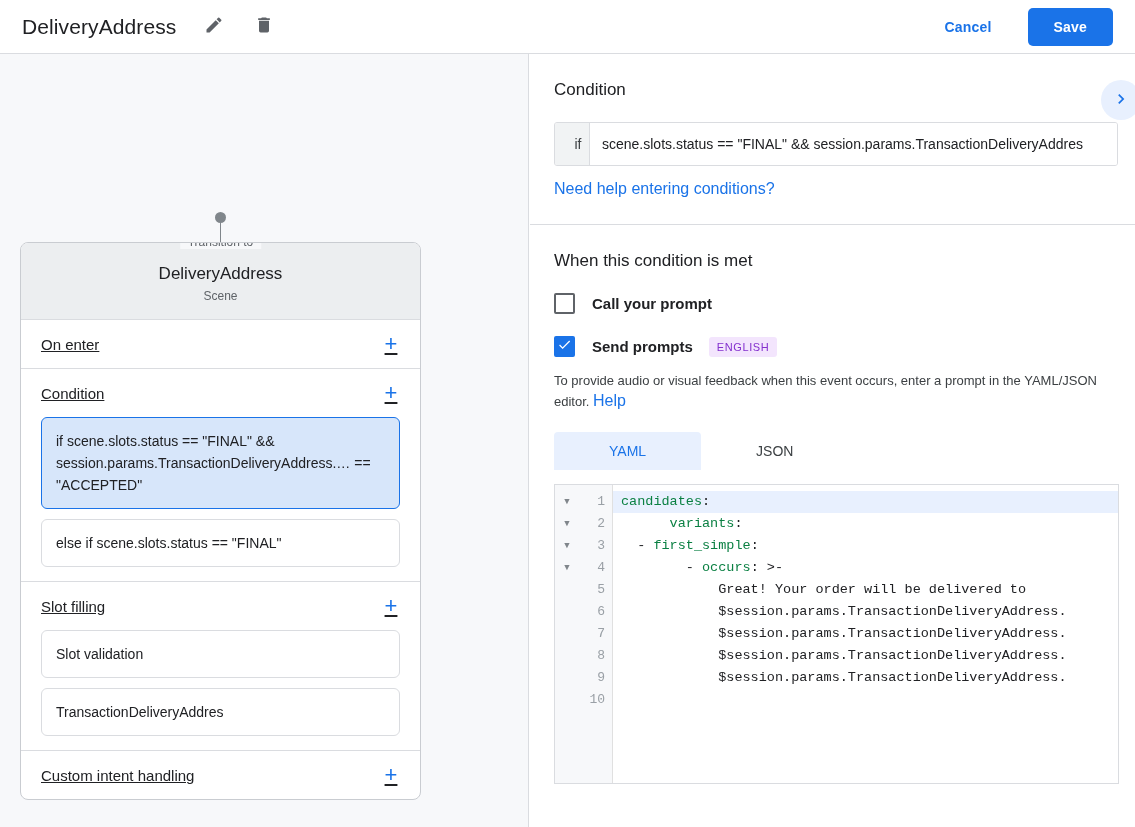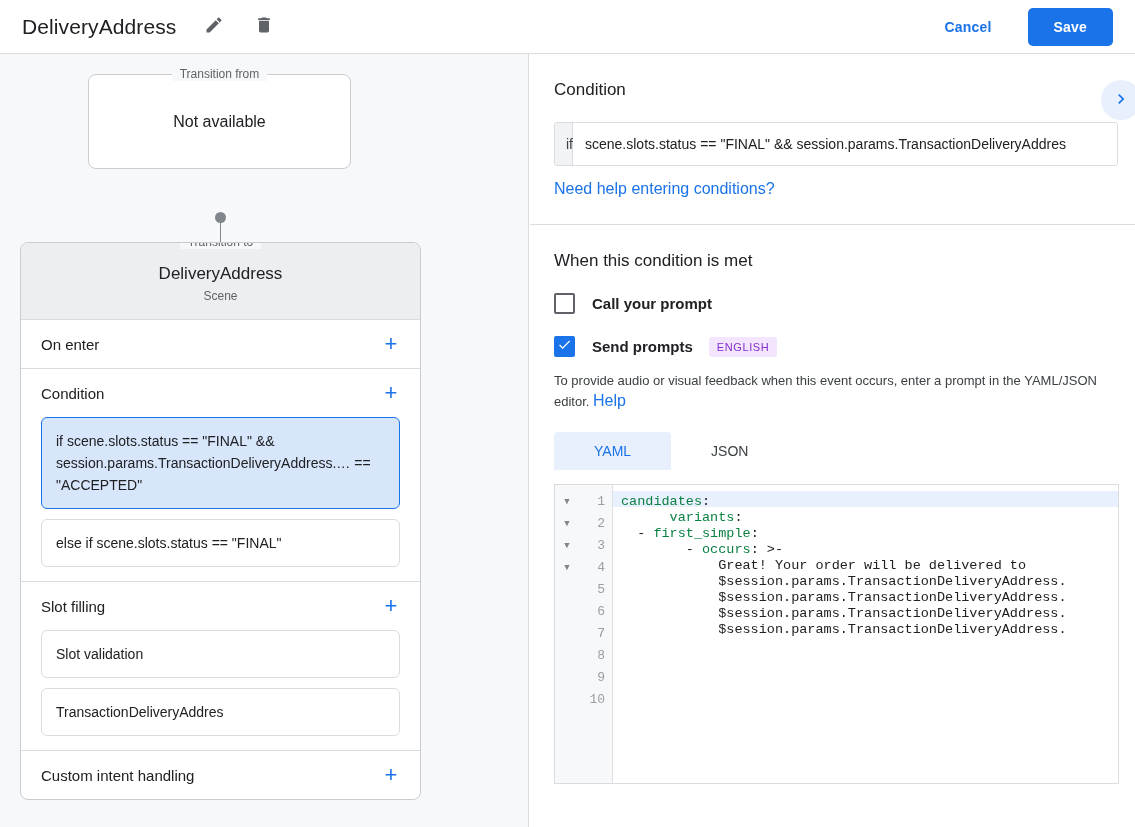--- a/index.html
+++ b/index.html
@@ -87,21 +87,21 @@
   }
   .to-title { font-size: 17px; color: #202124; line-height: 22px; }
   .to-sub { font-size: 12px; color: #5f6368; margin-top: 4px; }
 
   .section {
     border-bottom: 1px solid #dadce0; padding: 0 0 0 0;
   }
   .section:last-child { border-bottom: 0; }
   .section-head {
     display: flex; align-items: center; justify-content: space-between;
-    height: 48px; padding: 0 16px 0 20px; cursor: pointer;
+    height: 48px; padding: 0 16px 0 20px; cursor: pointer; text-decoration: underline;
   }
   .section-title { font-size: 15px; color: #202124; }
   .plus {
     width: 26px; height: 26px; display: flex; align-items: center; justify-content: center;
     color: #1a73e8; font-size: 22px; line-height: 1; cursor: pointer; border-radius: 50%;
     font-weight: 300;
   }
   .section-body { padding: 0 20px 14px; }
   .chip {
     border: 1px solid #dadce0; border-radius: 6px; background: #fff;
@@ -120,21 +120,21 @@
   }
   .rp-section { padding: 26px 24px 22px; }
   .rp-divider { height: 1px; background: #dadce0; width: 100%; }
   .rp-heading { font-size: 17px; color: #202124; margin-bottom: 22px; }
 
   .cond-row {
     display: flex; align-items: stretch; border: 1px solid #dadce0; border-radius: 3px;
     width: 564px; height: 44px; overflow: hidden;
   }
   .cond-if {
-    width: 18px; background: #f1f3f4; border-right: 1px solid #dadce0;
+    width: 35px; background: #f1f3f4; border-right: 1px solid #dadce0;
     display: flex; align-items: center; justify-content: center;
     font-size: 14px; color: #3c4043; padding-left: 12px;
   }
   .cond-input {
     flex: 1; border: 0; outline: none; padding: 0 12px;
     font-size: 14px; color: #202124; font-family: "Liberation Sans", sans-serif;
     background: #fff;
   }
   .link { color: #1a73e8; font-size: 16px; text-decoration: none; cursor: pointer; }
   .cond-help { display: block; margin-top: 14px; }
@@ -157,21 +157,21 @@
   }
   .cb-label { font-size: 15px; color: #202124; margin-left: 17px; font-weight: 600; }
   .badge {
     margin-left: 16px; background: #f3e5fd; color: #8430ce;
     font-size: 11px; letter-spacing: .6px; padding: 4px 8px; border-radius: 3px;
   }
   .desc { font-size: 13px; color: #3c4043; line-height: 20px; max-width: 566px; margin-bottom: 20px;}
 
   .tabs { display: flex; margin-bottom: 14px; }
   .tab {
-    padding: 11px 40px; font-size: 14px; color: #3c4043; cursor: pointer;
+    padding: 11px 55px; font-size: 14px; color: #3c4043; cursor: pointer;
     border-radius: 4px 4px 0 0; font-weight: 500;
   }
   .tab.active { background: #e8f0fe; color: #1a73e8; }
 
   .editor {
     border: 1px solid #dadce0; border-top: 1px solid #dadce0;
     width: 565px; height: 300px; display: flex; overflow: hidden;
     font-family: "Liberation Mono", monospace; font-size: 13.5px;
   }
   .fold-col { width: 24px; background: #f7f8fa; padding-top: 6px; }
@@ -181,21 +181,21 @@
   }
   .gutter {
     width: 34px; background: #f7f8fa; border-right: 1px solid #e0e0e0;
     padding-top: 6px; text-align: right;
   }
   .gutter div {
     height: 22px; line-height: 22px; color: #9aa0a6; font-size: 13px; padding-right: 7px;
   }
   .code { flex: 1; padding-top: 6px; overflow: hidden; position: relative; background: #fff; }
   .code-line {
-    height: 16px; line-height: 22px; white-space: pre; color: #202124;
+    height: 22px; line-height: 22px; white-space: pre; color: #202124;
     padding-left: 8px;
   }
   .code-line.active { background: #e8f0fe; }
   .k { color: #0b8043; }
 </style>
 </head>
 <body>
 
 <div id="app">
 
@@ -219,24 +219,20 @@
     </button>
 
     <div class="topbar-spacer"></div>
 
     <button class="btn-text">Cancel</button>
     <button class="btn-filled">Save</button>
   </div>
 
   <div class="left-pane">
 
-    <div class="fs" id="from-card">
-      <span class="fs-legend">Transition from</span>
-      <div class="fs-body">Not available</div>
-    </div>
 
     <div class="connector">
       <div class="conn-dot"></div>
       <div class="conn-line"></div>
       <div class="conn-arrow"></div>
     </div>
 
     <div class="fs" id="to-card">
       <span class="fs-legend">Transition to</span>
 

